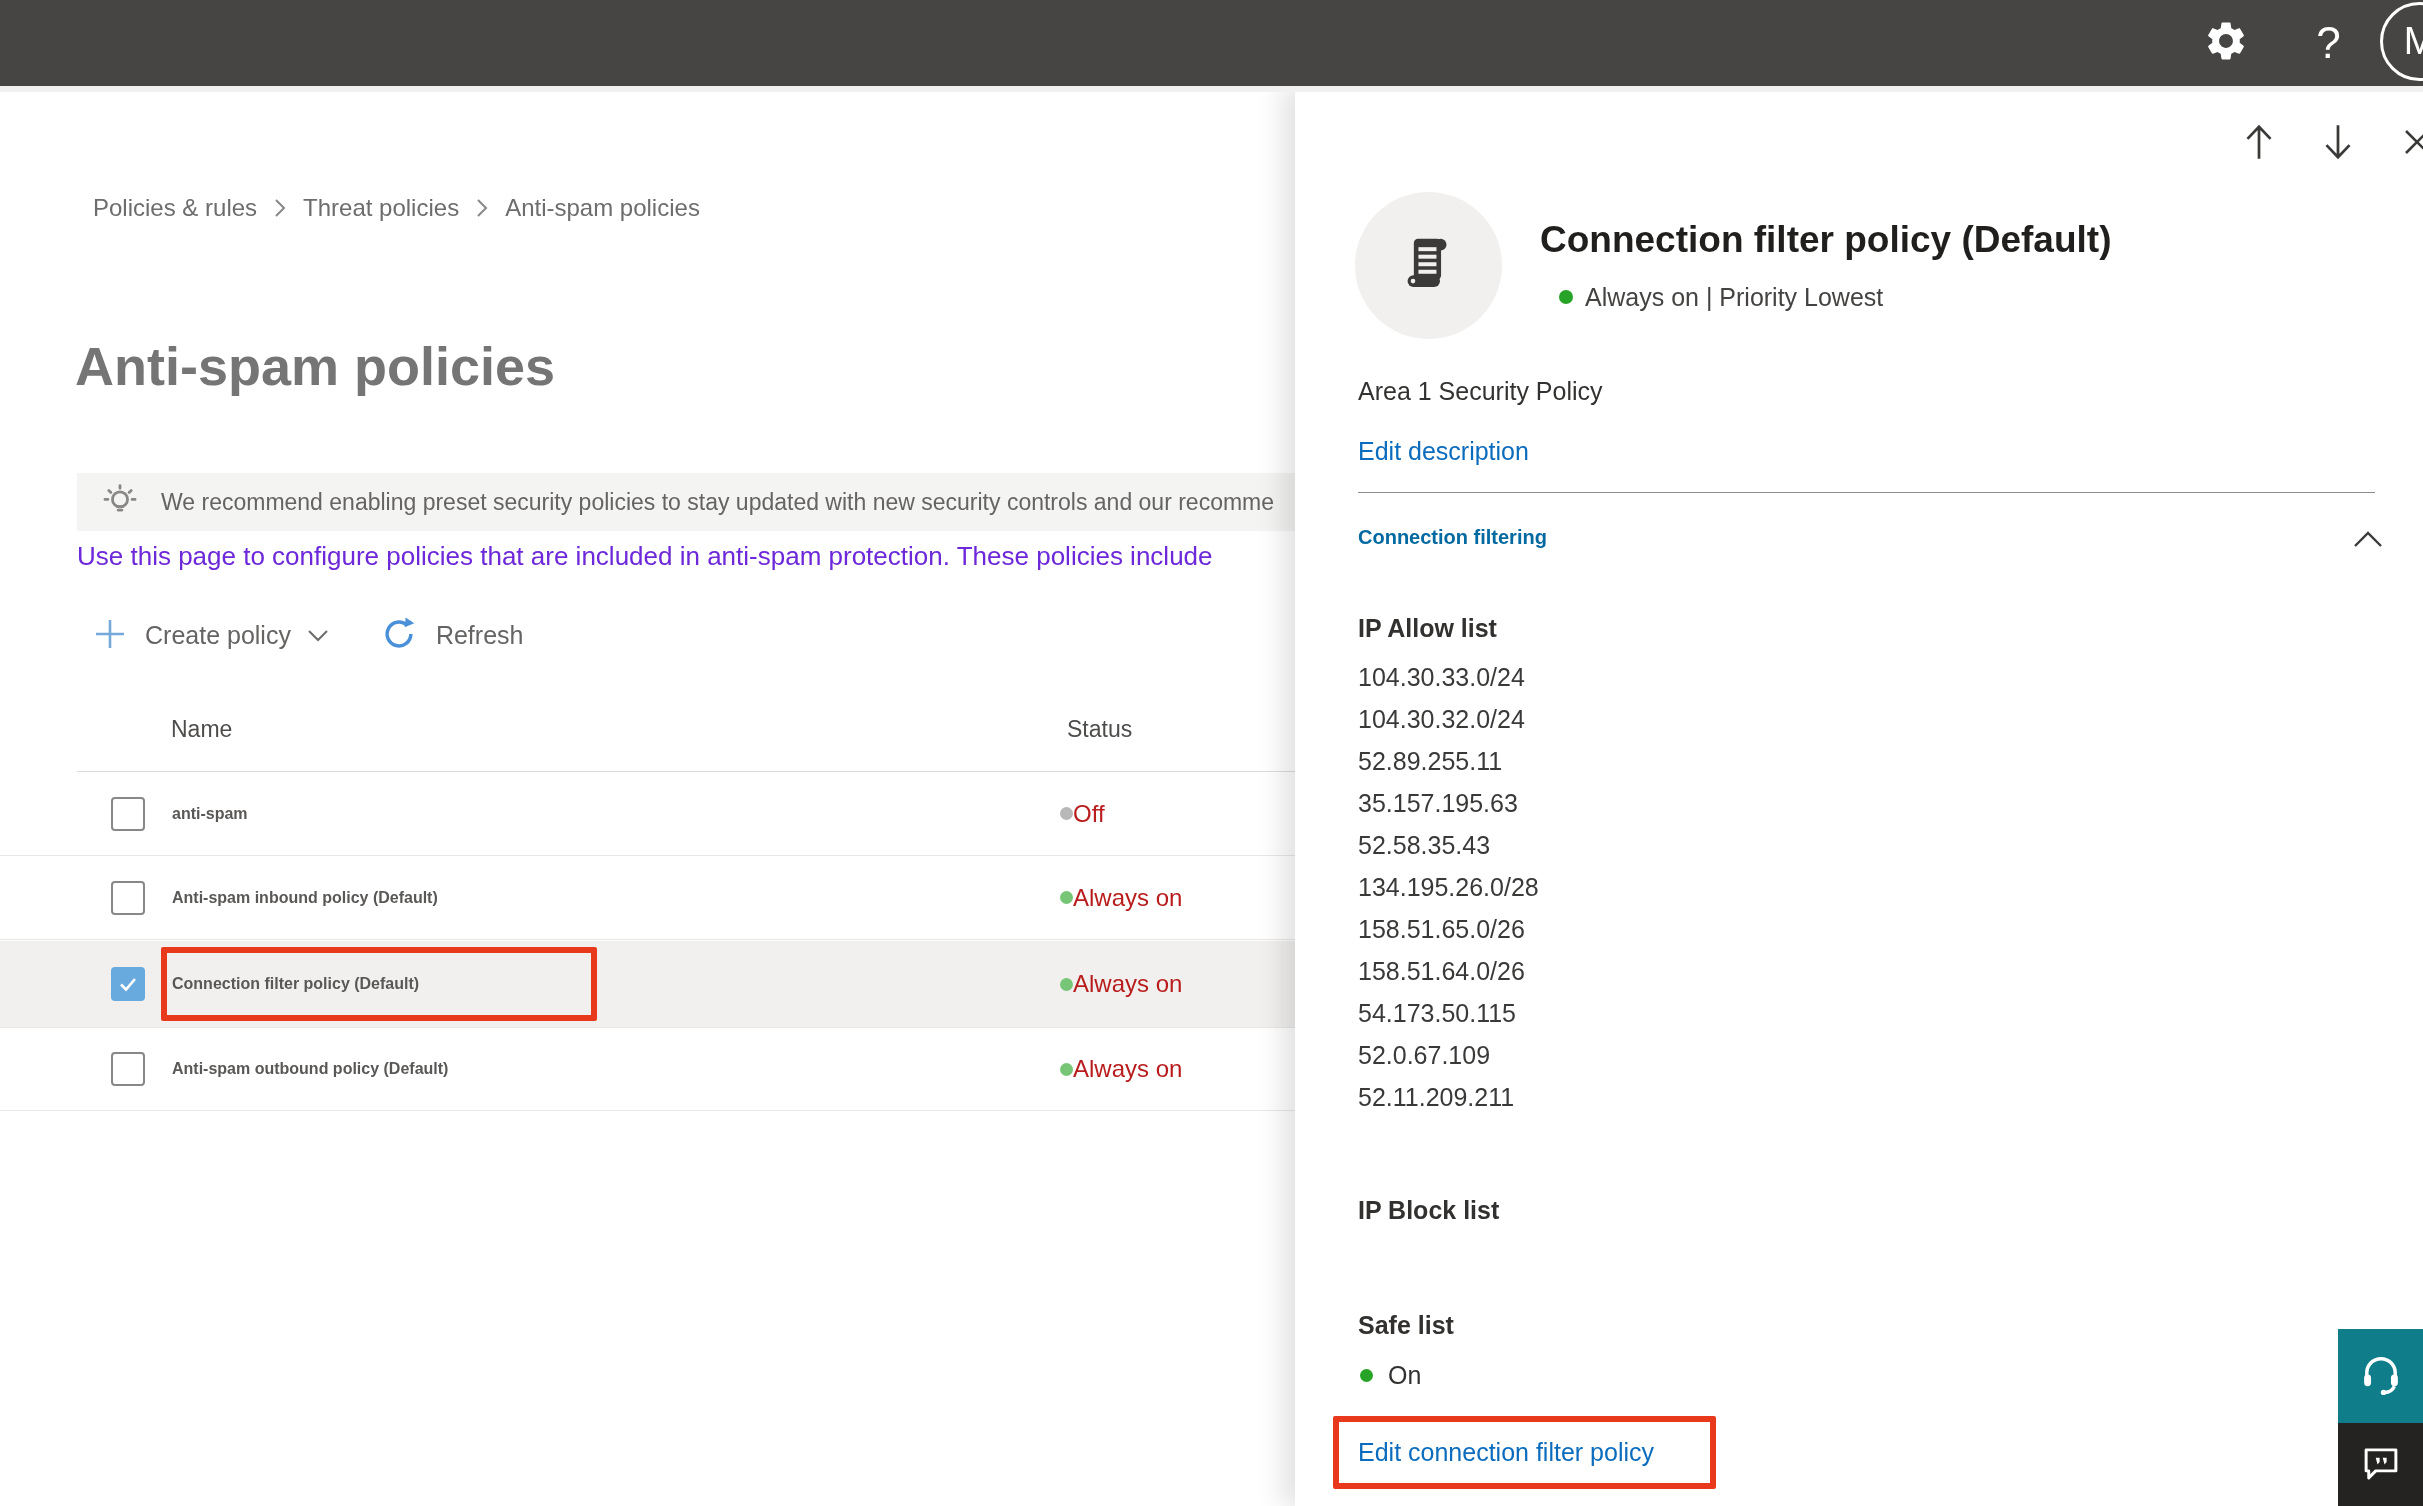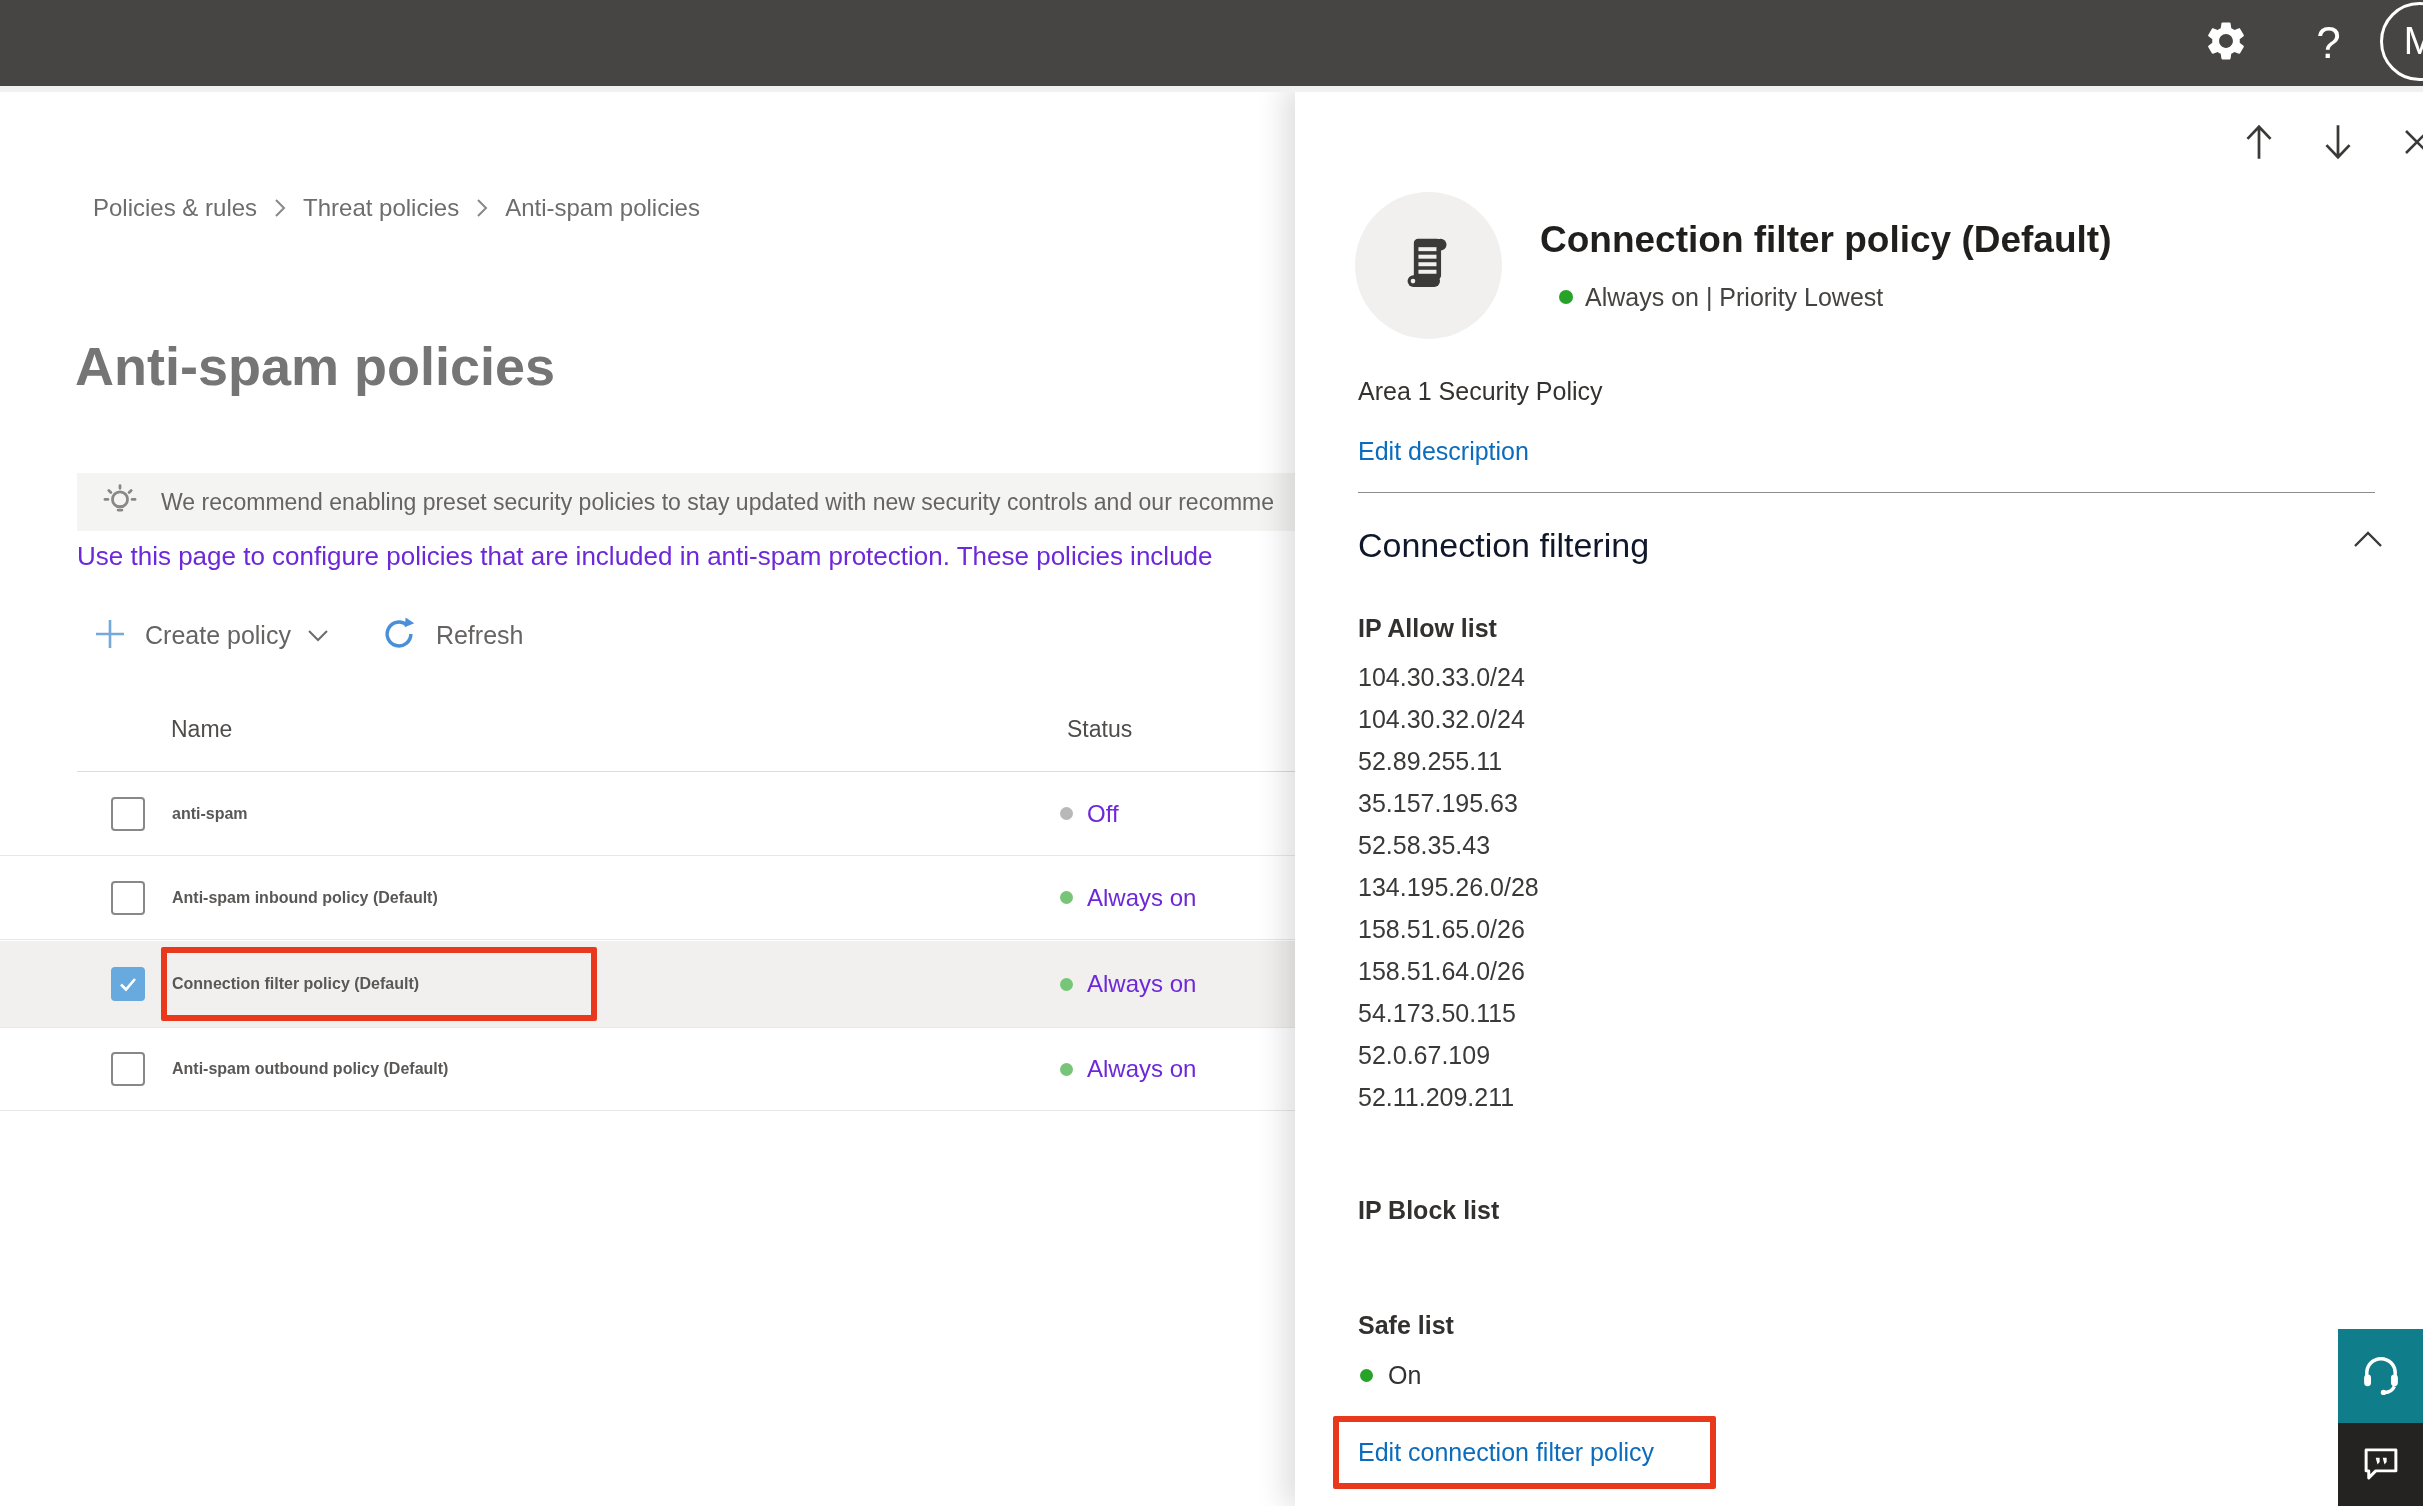--- a/index.html
+++ b/index.html
@@ -49,21 +49,21 @@
   .row-2 { top:856px; height:84px; }
   .row-3 { top:941px; height:87px; background:#f1f0ef; }
   .row-4 { top:1028px; height:83px; }
   .checkbox { width:34px; height:34px; border:2px solid #8a8886; border-radius:4px; background:#fff; flex:0 0 auto; }
   .checkbox.checked { border:none; background:#68a9de; display:flex; align-items:center; justify-content:center; }
   .row-name { margin-left:27px; font-size:16px; font-weight:600; color:#5a5856; }
   .row-status { position:absolute; left:1060px; display:flex; align-items:center; }
   .dot { width:13px; height:13px; border-radius:50%; flex:0 0 auto; }
   .dot.gray { background:#b8b8b8; }
   .dot.green { background:#77c677; }
-  .row-status .status-label { margin-left:14px; font-size:24px; color:#6d28d9; }
+  .row-status .status-label { margin-left:0; font-size:24px; color:#b91c1c; }
 
   .annotation-box { position:absolute; border:6px solid #e8391d; border-radius:2px; z-index:6; pointer-events:none; }
   .annot-row { left:161px; top:947px; width:436px; height:74px; z-index:3; }
 
   
   .panel { position:absolute; left:1295px; top:86px; width:1129px; height:1421px; background:#fff;
            box-shadow:-12px 0 26px rgba(0,0,0,0.12); z-index:5; }
   .panel-nav { position:absolute; top:31px; left:911px; display:flex; }
   .panel-nav .nav-btn { width:53px; height:50px; display:flex; align-items:center; justify-content:center; cursor:pointer; margin-left:26px; }
 
@@ -72,21 +72,21 @@
   .panel-title { position:absolute; left:245px; top:133px; font-size:37px; font-weight:700; color:#201f1d; }
   .panel-statusline { position:absolute; left:264px; top:196px; height:30px; display:flex; align-items:center; }
   .panel-statusline .dot-lg { width:14px; height:14px; border-radius:50%; background:#27a327; }
   .panel-statusline .status-text { margin-left:12px; font-size:25px; color:#454341; }
 
   .panel-desc { position:absolute; left:63px; top:291px; font-size:25px; color:#343230; }
   .link { color:#0b6cbd; font-size:25px; cursor:pointer; }
   .edit-desc { position:absolute; left:63px; top:351px; }
   .panel-divider { position:absolute; left:63px; top:406px; width:1017px; height:1px; background:#8f8d8b; }
 
-  .section-head { position:absolute; left:63px; top:440px; font-size:34px; font-weight:400; color:#0f172a; }
+  .section-head { position:absolute; left:63px; top:440px; font-size:20px; font-weight:700; color:#0369a1; }
   .section-chevron { position:absolute; left:1057px; top:443px; cursor:pointer; }
 
   .sub-head { position:absolute; left:63px; font-size:25px; font-weight:700; color:#33312f; }
   .ip-allow-head { top:528px; }
   .ip-list { position:absolute; left:63px; top:570px; font-size:25px; color:#3a3938; line-height:42px; }
   .ip-block-head { top:1110px; }
   .safe-head { top:1225px; }
   .safe-on { position:absolute; left:65px; top:1275px; height:28px; display:flex; align-items:center; }
   .safe-on .dot-sm { width:13px; height:13px; border-radius:50%; background:#27a327; }
   .safe-on .on-text { margin-left:15px; font-size:25px; color:#343230; }

